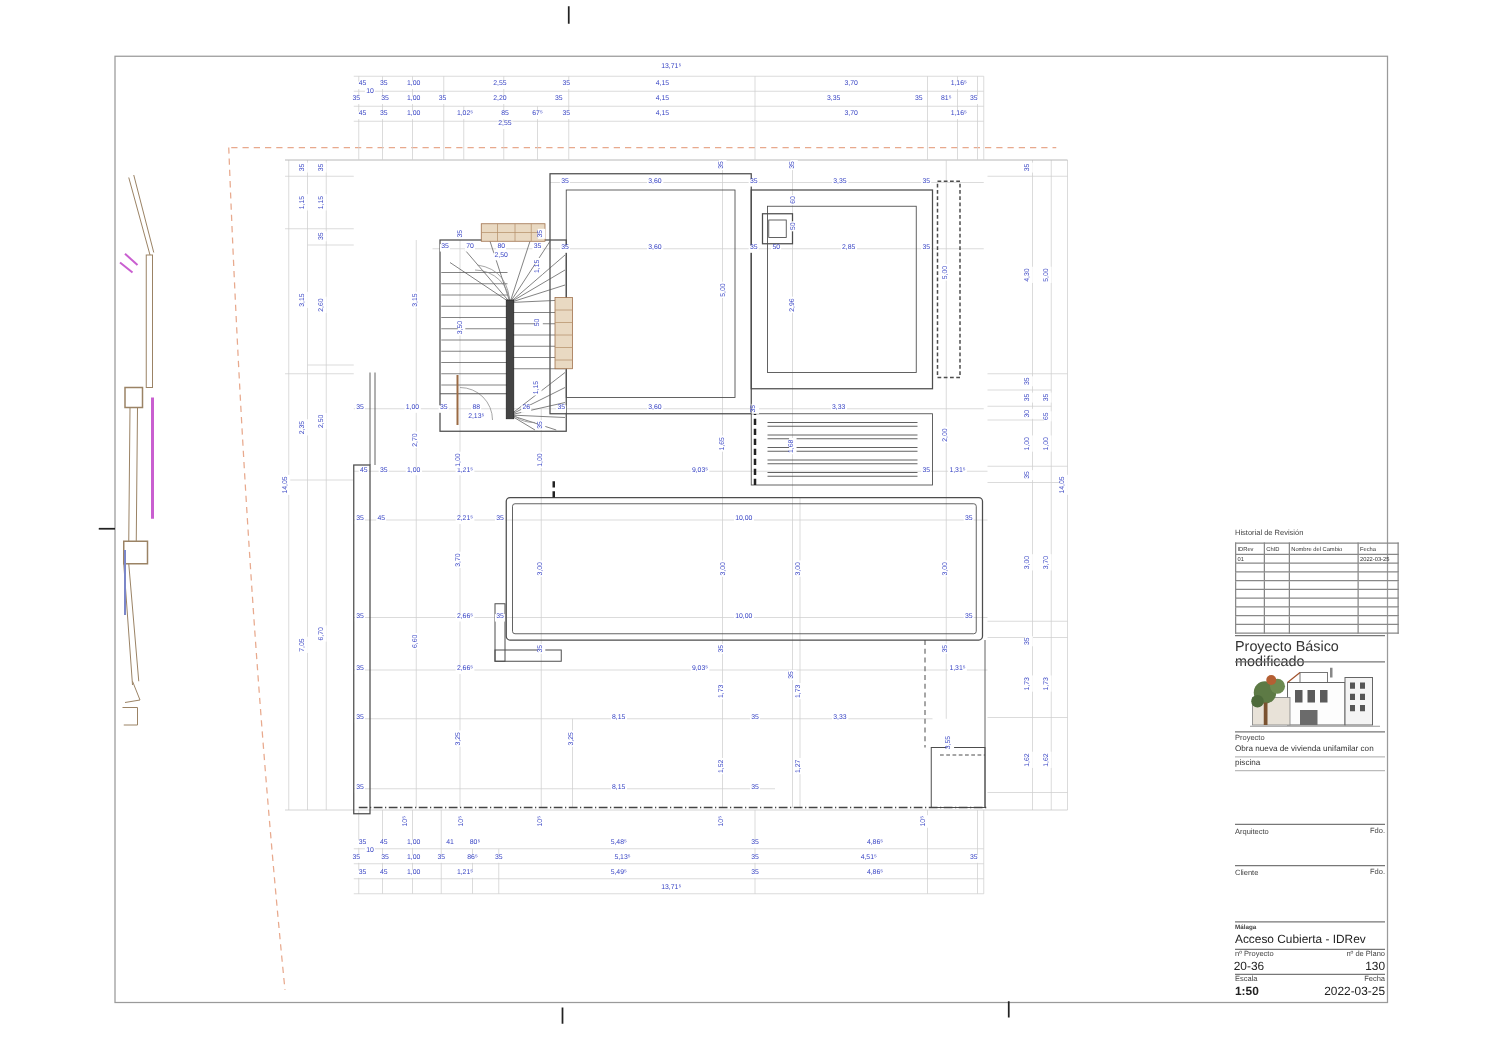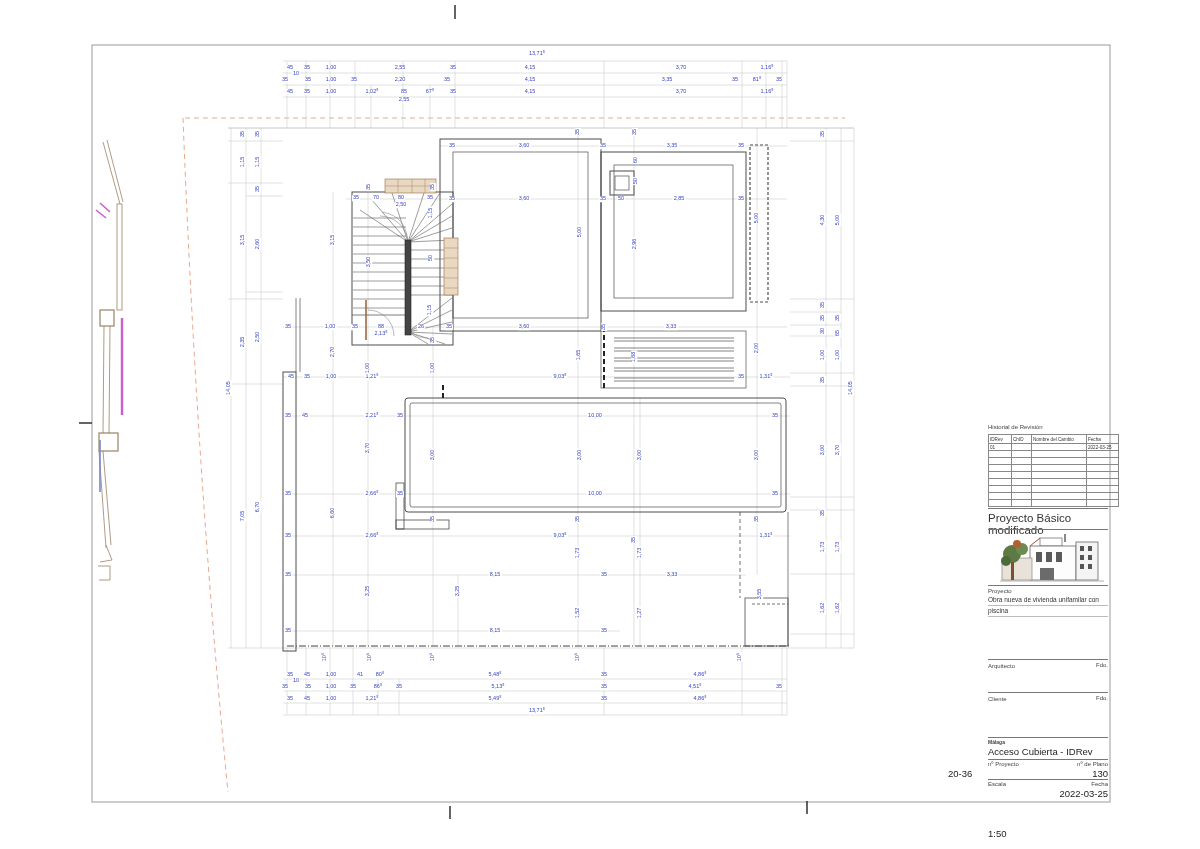--- a/index.html
+++ b/index.html
@@ -574,22 +574,22 @@
     <div class="tb lbl" style="left:988px;top:696px;">Cliente</div>
     <div class="tb lbl" style="left:1096px;top:695px;">Fdo.</div>
 
     <div class="rule" style="left:988px;top:737px;width:120px;"></div>
     <div class="tb tiny" style="left:988px;top:739px;font-weight:bold;">Málaga</div>
     <div class="tb med" style="left:988px;top:746px;">Acceso Cubierta - IDRev</div>
     <div class="rule" style="left:988px;top:759px;width:120px;"></div>
 
     <div class="tb lbl" style="left:988px;top:761px;">nº Proyecto</div>
     <div class="tb lbl" style="left:1048px;top:761px;width:60px;text-align:right;">nº de Plano</div>
-    <div class="tb med" style="left:948px;top:768px;">20-36</div>
+    <div class="tb med" style="left:987px;top:768px;">20-36</div>
     <div class="tb med" style="left:1048px;top:768px;width:60px;text-align:right;">130</div>
     <div class="rule" style="left:988px;top:779px;width:120px;"></div>
 
     <div class="tb lbl" style="left:988px;top:781px;">Escala</div>
     <div class="tb lbl" style="left:1048px;top:781px;width:60px;text-align:right;">Fecha</div>
-    <div class="tb med" style="left:988px;top:828px;">1:50</div>
+    <div class="tb med" style="left:988px;top:788px;font-weight:bold;">1:50</div>
     <div class="tb med" style="left:1048px;top:788px;width:60px;text-align:right;">2022-03-25</div>
   </div>
 </div>
 
 </body></html>

